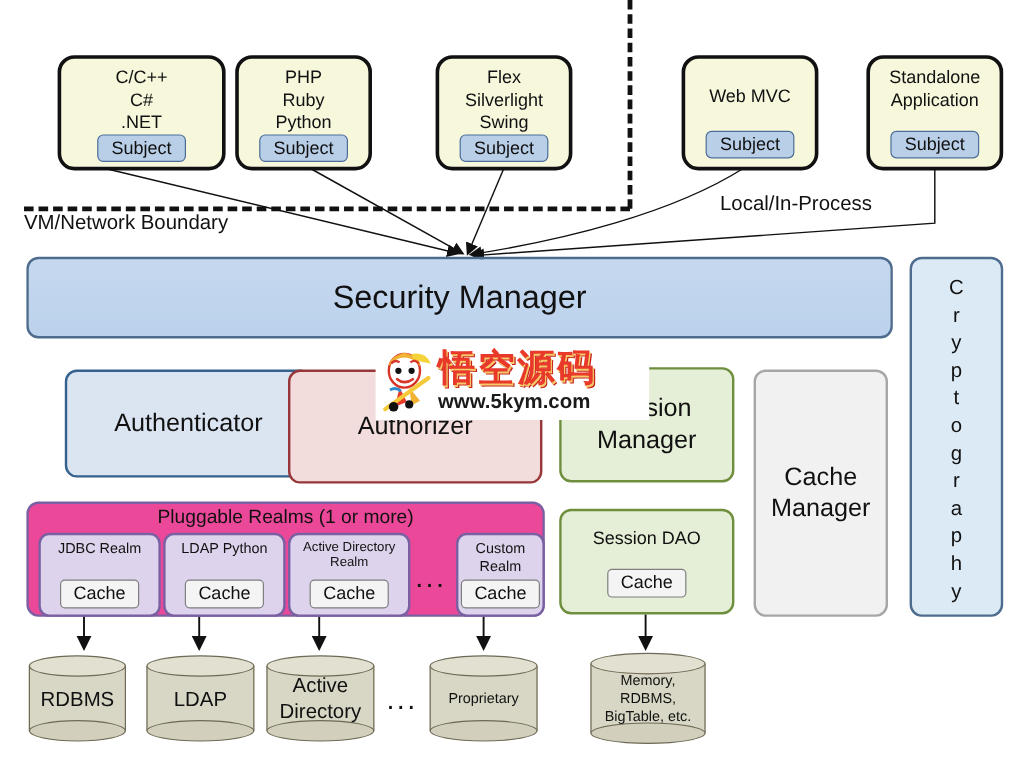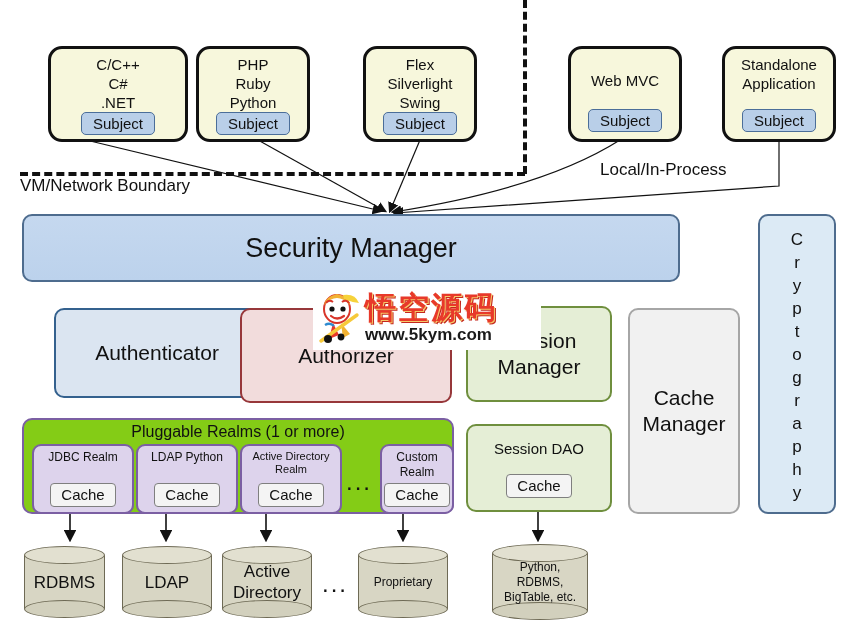--- a/index.html
+++ b/index.html
@@ -60,21 +60,21 @@
     display:flex;flex-direction:column;align-items:center;
     padding-top:14px;font-size:15px;
   }
   .cachebtn{
     background:#f4f4f4;border:1px solid #7f7f7f;border-radius:4px;
     font-size:15px;line-height:20px;padding:1px 10px;white-space:nowrap;
   }
 
   
   .realms-outer{
-    background:#84cc16;border:2px solid #7b5fa3;border-radius:10px;
+    background:#ec4899;border:2px solid #7b5fa3;border-radius:10px;
   }
   .realms-title{
     position:absolute;top:3px;left:0;width:100%;text-align:center;
     font-size:16px;white-space:nowrap;
   }
   .realm{
     position:absolute;background:#ddd3ec;border:2px solid #7b5fa3;border-radius:9px;
     display:flex;flex-direction:column;align-items:center;justify-content:flex-start;
     padding-top:4px;
   }
@@ -183,21 +183,21 @@
     <div class="line" style="margin-top:22px;">Web MVC</div>
     <div class="subject">Subject</div>
   </div>
 
   <div class="abs client" style="left:722px;top:46px;width:114px;height:96px;">
     <div class="line">Standalone</div>
     <div class="line">Application</div>
     <div class="subject">Subject</div>
   </div>
 
-  <div class="abs secmgr" style="left:22px;top:214px;width:658px;height:68px;">
+  <div class="abs secmgr" style="left:22px;top:214px;width:722px;height:68px;">
     <span>Security Manager</span>
   </div>
 
   <div class="abs crypto" style="left:758px;top:214px;width:78px;height:300px;">
     <span>C</span>
     <span>r</span>
     <span>y</span>
     <span>p</span>
     <span>t</span>
     <span>o</span>
@@ -297,21 +297,21 @@
     <div class="lbl sm">
       <span>Proprietary</span>
     </div>
   </div>
 
   <div class="cyl" style="left:492px;top:544px;width:96px;height:76px;">
     <div class="body"></div>
     <div class="top"></div>
     <div class="bot"></div>
     <div class="lbl sm">
-      <span>Python,</span>
+      <span>Memory,</span>
       <span>RDBMS,</span>
       <span>BigTable, etc.</span>
     </div>
   </div>
 
   <div class="wm" style="left:313px;top:283px;width:228px;height:67px;">
     <div class="wm-mark">
       <svg viewBox="0 0 46 56" width="46" height="56">
         <ellipse cx="20" cy="20" rx="13" ry="14" fill="#ffffff" stroke="#d8352a" stroke-width="2"></ellipse>
         <path d="M7,16 Q20,2 33,16 Q33,8 20,5 Q8,8 7,16 z" fill="#f2b233"></path>

